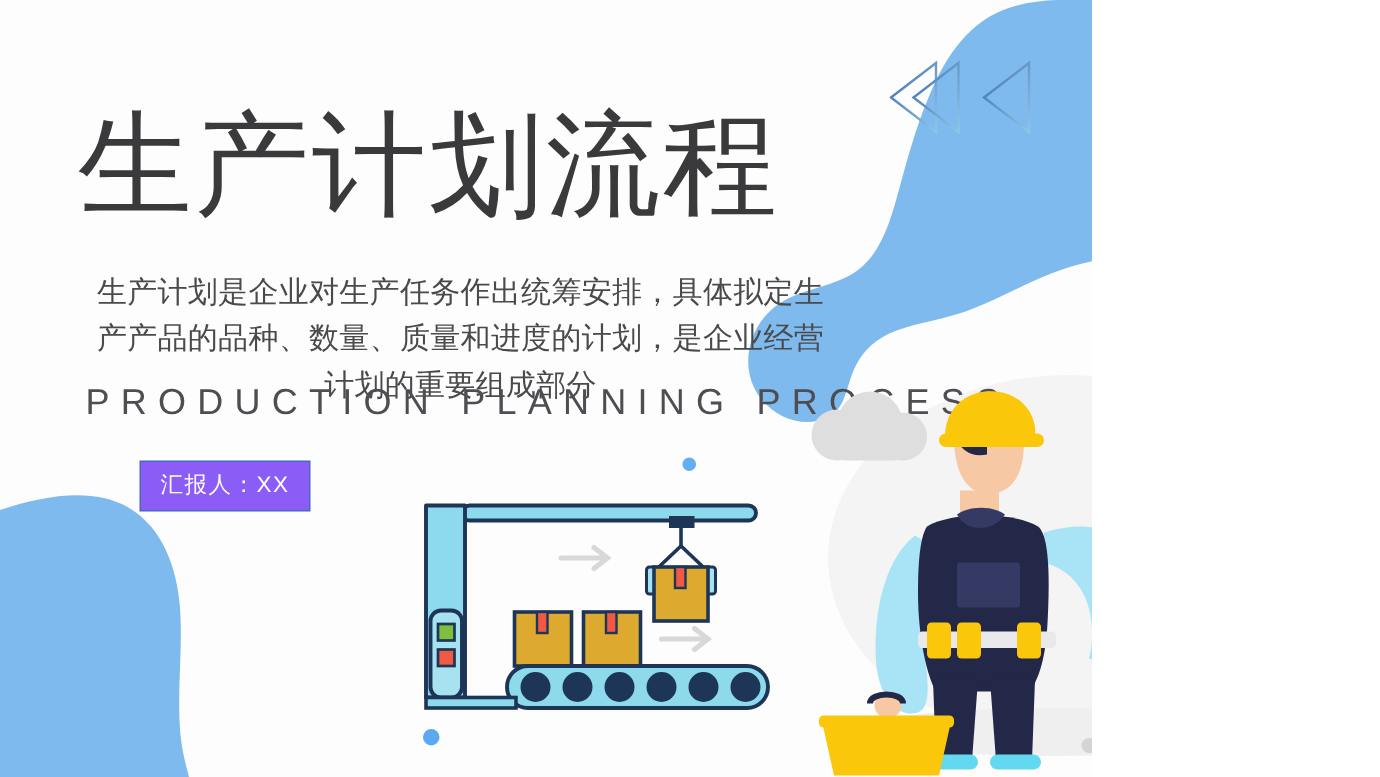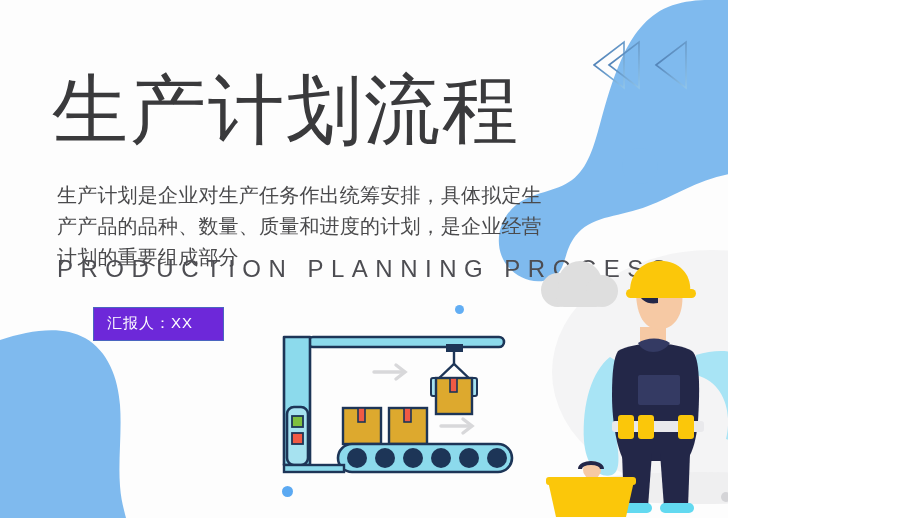--- a/index.html
+++ b/index.html
@@ -8,20 +8,21 @@
     width:920px;height:518px;
     font-family:"Liberation Sans","DejaVu Sans",sans-serif;
     background:#ffffff;
     overflow:hidden;
   }
   .slide{
     position:relative;
     width:728px;height:518px;
     background:#fdfdfd;
     overflow:hidden;
+    text-align:center;
   }
 
   
   .blob-layer{position:absolute;inset:0;pointer-events:none;}
   .blob-layer svg{position:absolute;top:0;left:0;width:920px;height:518px;}
 
   
   .tri-icons{position:absolute;left:593px;top:36px;width:110px;height:58px;}
 
   
@@ -43,25 +44,25 @@
   .en-title{
     position:absolute;left:57px;top:255px;
     font-size:24px;
     letter-spacing:7.5px;
     color:#4d4d52;
     font-weight:400;
     white-space:nowrap;
   }
   .badge{
     position:absolute;left:94px;top:308px;
-    background:#6d28d9;
+    background:#8b5cf6;
     color:#ffffff;
     font-size:15px;
     letter-spacing:1px;
-    padding:6px 30px 7px 13px;
+    padding:6px 13px 7px 13px;
     white-space:nowrap;
     box-shadow:0 0 0 1px #4a66c0;
   }
 
   
   .factory{position:absolute;left:278px;top:334px;width:240px;height:150px;}
   .worker{position:absolute;left:540px;top:255px;width:380px;height:263px;}
 
   .dot{position:absolute;border-radius:50%;}
 </style>

